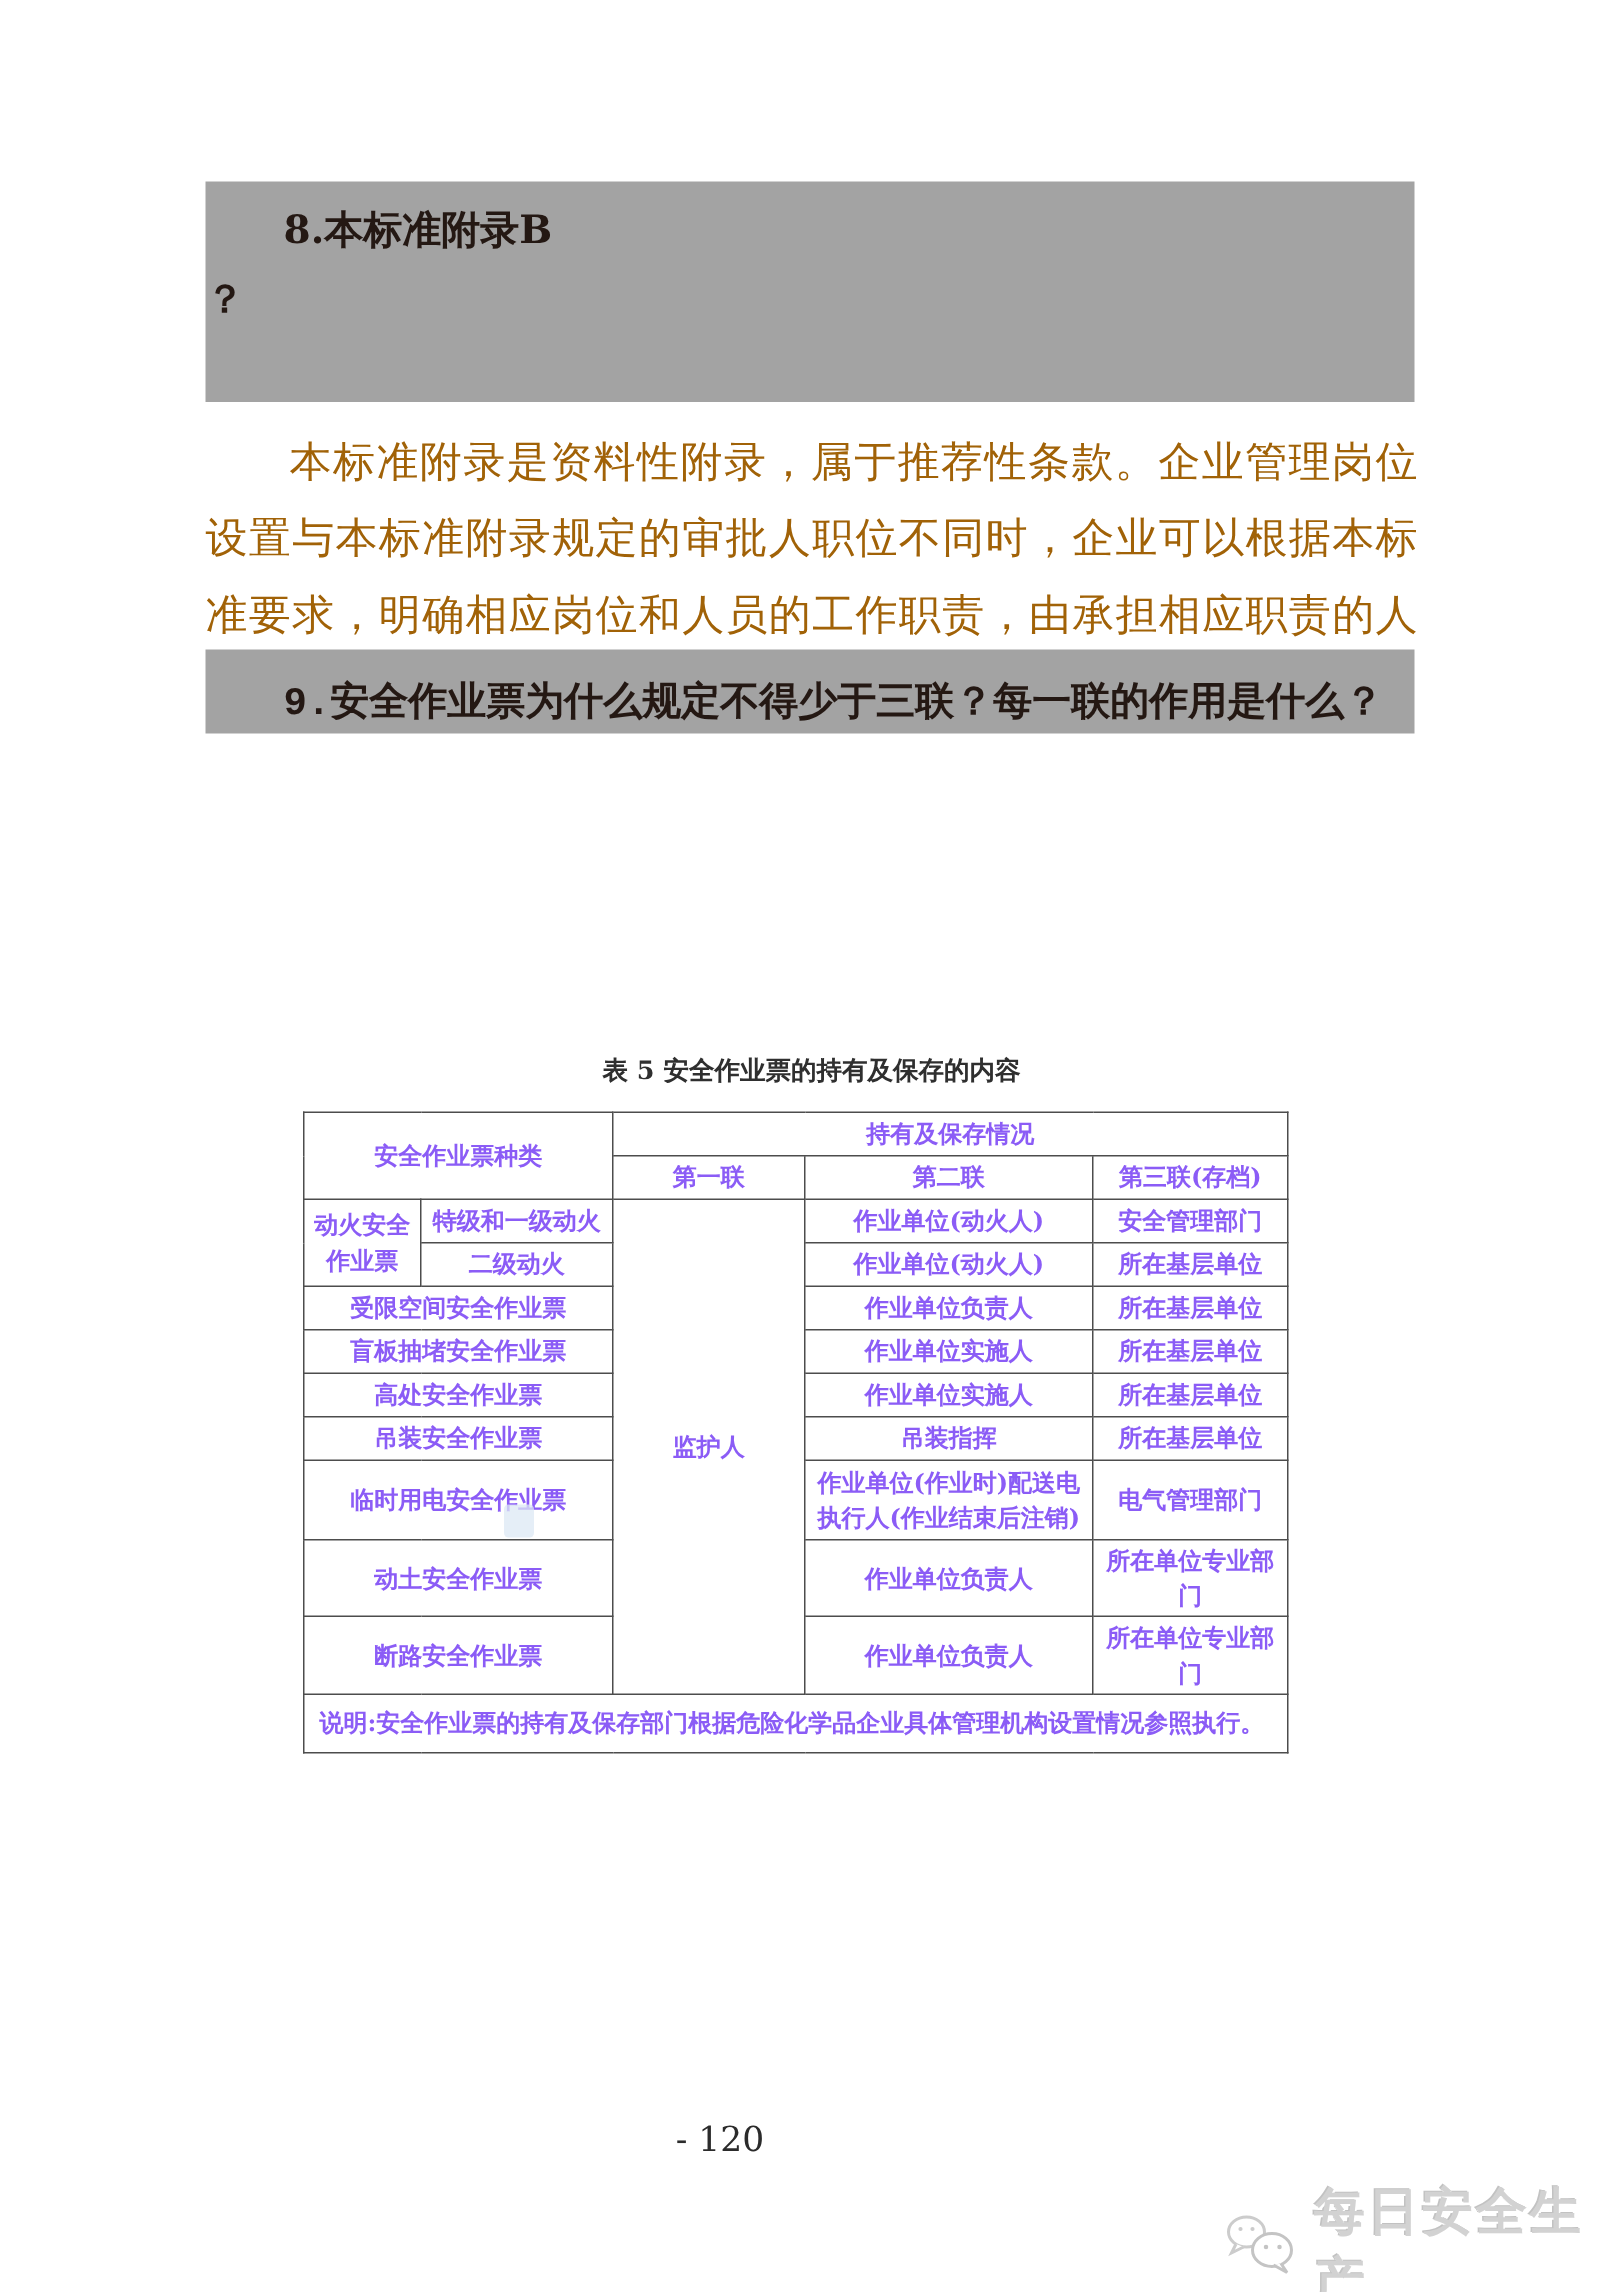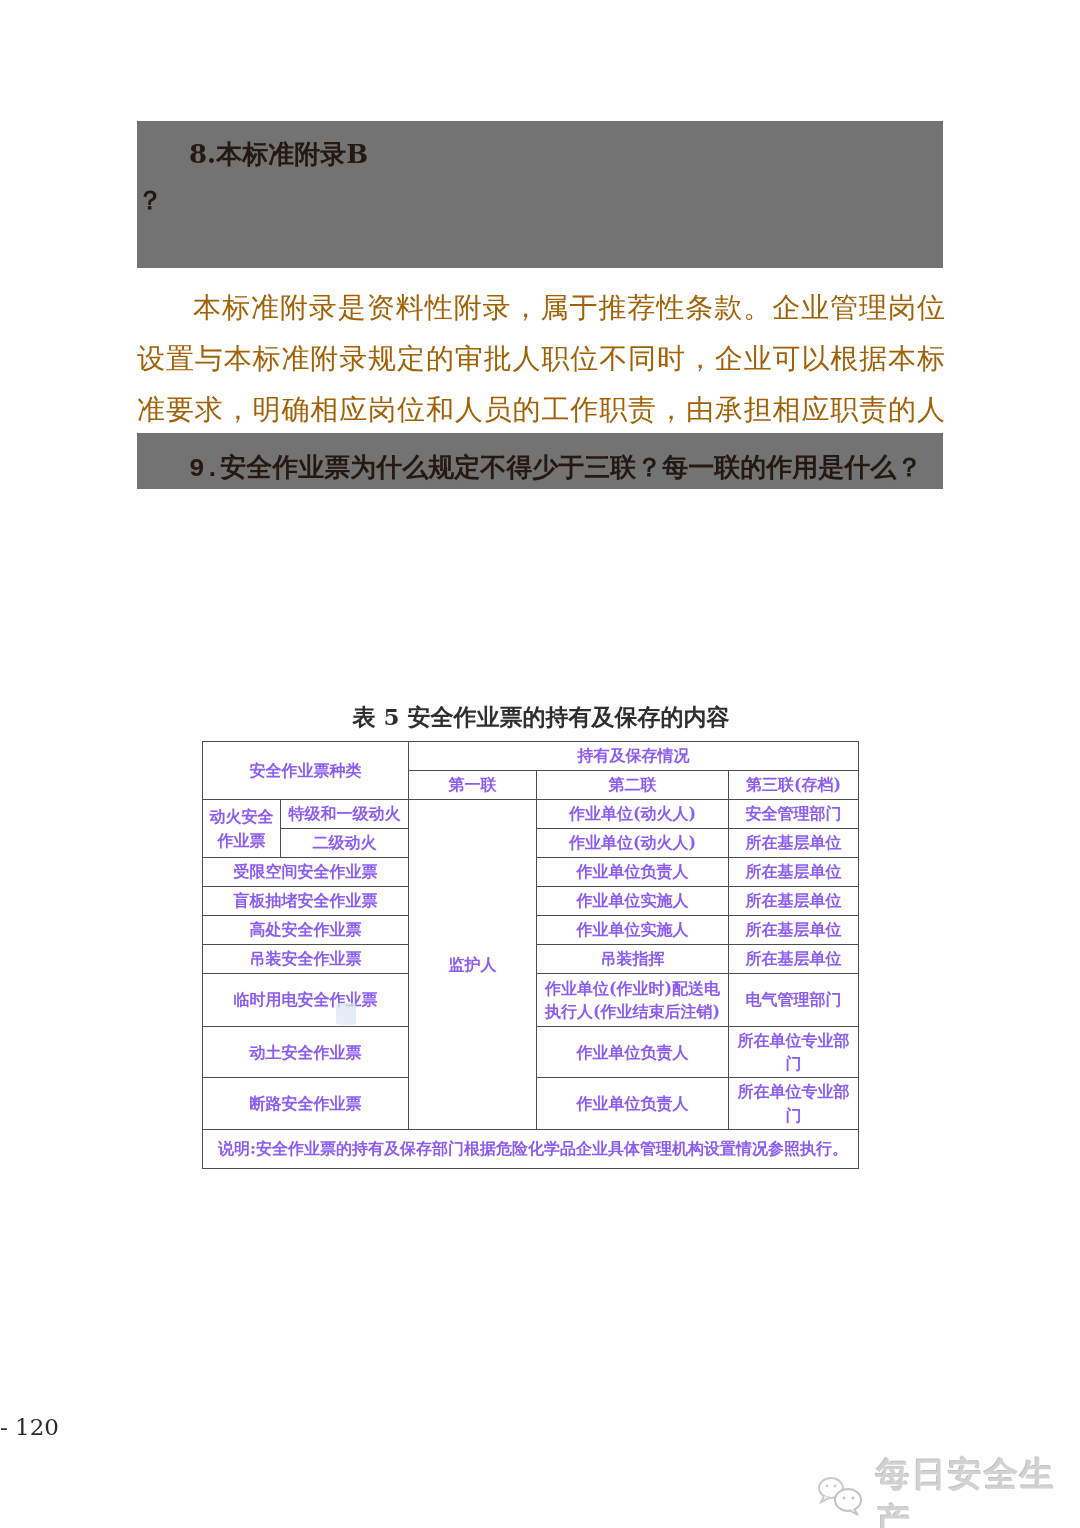--- a/index.html
+++ b/index.html
@@ -11,21 +11,21 @@
     background:#ffffff;
     font-family:"DejaVu Serif","Liberation Serif",serif;
     color:#262626;
     overflow:hidden;
   }
   
   .q-band{
     position:absolute;
     left:137px;
     width:806px;
-    background:#737373;
+    background:#a3a3a3;
     color:#241813;
     font-weight:bold;
     font-size:26px;
   }
   .q-band.q8{ top:121px; height:147px; padding-top:10px; box-sizing:border-box; }
   .q-band.q9{ top:433px; height:56px; padding-top:13px; box-sizing:border-box;font-family:Liberation Mono, monospace; }
   .q-line{ line-height:46px; }
   .q-line.indent{ text-indent:2em; }
   .q-line.stretch{ text-align:justify; text-align-last:justify; }
   
@@ -40,21 +40,21 @@
     color:#a16207;
   }
   .para.p1{ top:282px; }
   .para.p2{ top:503px; }
   .para.p3{ top:1098px; }
   
   .tbl-caption{
     position:absolute;
     top:702px; left:137px; width:808px;
     text-align:center;
-    font-size:23px;
+    font-size:17px;
     font-weight:bold;
     color:#2f2f2f;
   }
   table.sheet{
     position:absolute;
     top:741px; left:202px;
     width:656px;
     border-collapse:collapse;
     table-layout:fixed;
     font-size:16px;
@@ -64,37 +64,38 @@
   }
   table.sheet th, table.sheet td{
     border:1px solid #4d4d4d;
     padding:2px 4px;
     line-height:1.45;
     font-weight:bold;
     height:24px;
   }
   table.sheet tr.tall td{ height:48px; }
   table.sheet td.note-cell{
-    text-align:right;
+    text-align:left;
     padding:5px 10px;
     height:28px;
   }
   
   .smudge{
     position:absolute;
     left:336px; top:1003px;
     width:20px; height:22px;
     background:#dce8f4;
     opacity:.75;
     border-radius:3px;
   }
   
   .page-num{
     position:absolute;
-    top:1414px; left:0; width:928px;
+    top:1414px; left:16px; width:928px;
+    text-align:center;
     font-size:23px;
     color:#2b2b2b;
   }
   .watermark{
     position:absolute;
     top:1452px; left:816px;
     display:flex; align-items:center; gap:8px;
     color:#cfcfcf;
   }
   .watermark .wm-text{

